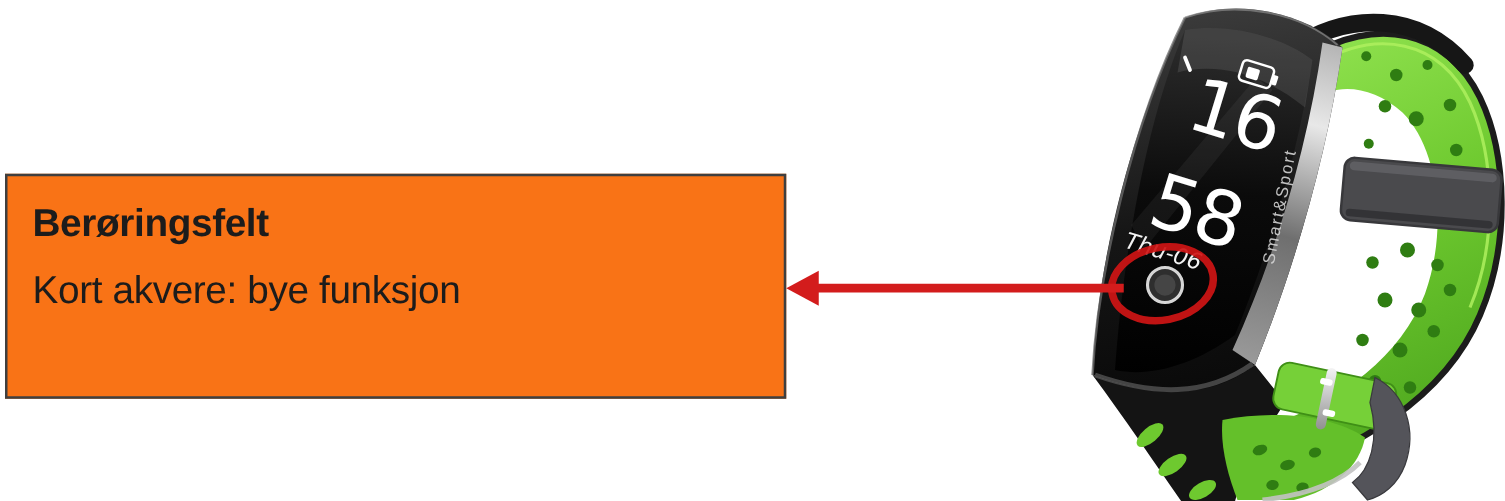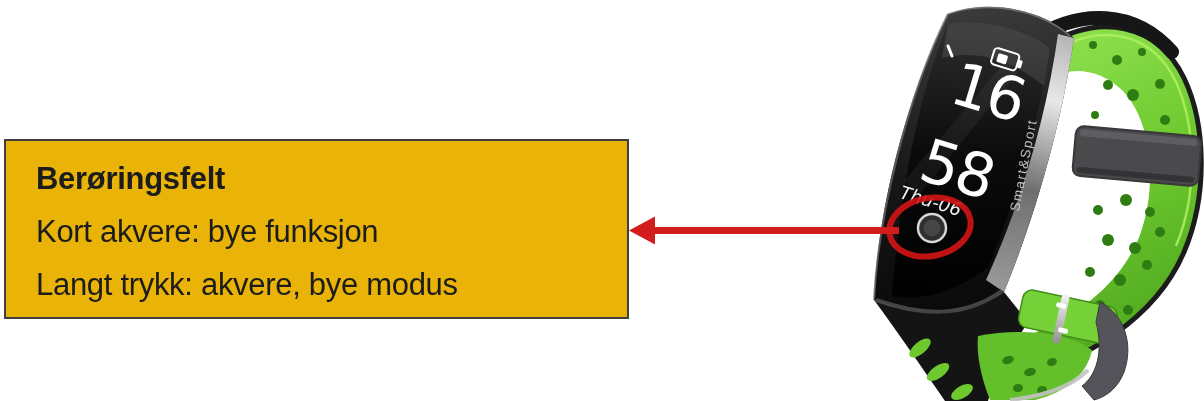--- a/index.html
+++ b/index.html
@@ -9,22 +9,22 @@
     font-family:"Liberation Sans",sans-serif;
     overflow:hidden;
   }
   .stage{position:absolute;left:0;top:0;width:1204px;height:401px;}
   svg.scene{position:absolute;left:0;top:0;}
   .annotation-box{
     position:absolute;left:4px;top:139px;
     width:625px;height:180px;
     box-sizing:border-box;
     border:2px solid #3f3f3f;
-    background:#eab308;
-    padding:11px 8px 0 30px;
+    background:#f97316;
+    padding:11px 8px 0 20px;
     color:#1c1c1c;
   }
   .ann-line{
     font-size:31px;
     line-height:53px;
     white-space:nowrap;
     letter-spacing:-0.3px;
   }
   .ann-title{font-weight:bold;}
 </style>
@@ -193,16 +193,15 @@
 
     <g>
       <line x1="650" y1="230.5" x2="899" y2="230.5" stroke="#d31c1c" stroke-width="7"></line>
       <polygon points="629,230.5 655,216.5 655,244.5" fill="#d31c1c"></polygon>
     </g>
   </svg>
 
   <div class="annotation-box">
     <div class="ann-line ann-title">Berøringsfelt</div>
     <div class="ann-line">Kort akvere: bye funksjon</div>
-    <div class="ann-line">Langt trykk: akvere, bye modus</div>
   </div>
 
 </div>
 
 </body></html>

